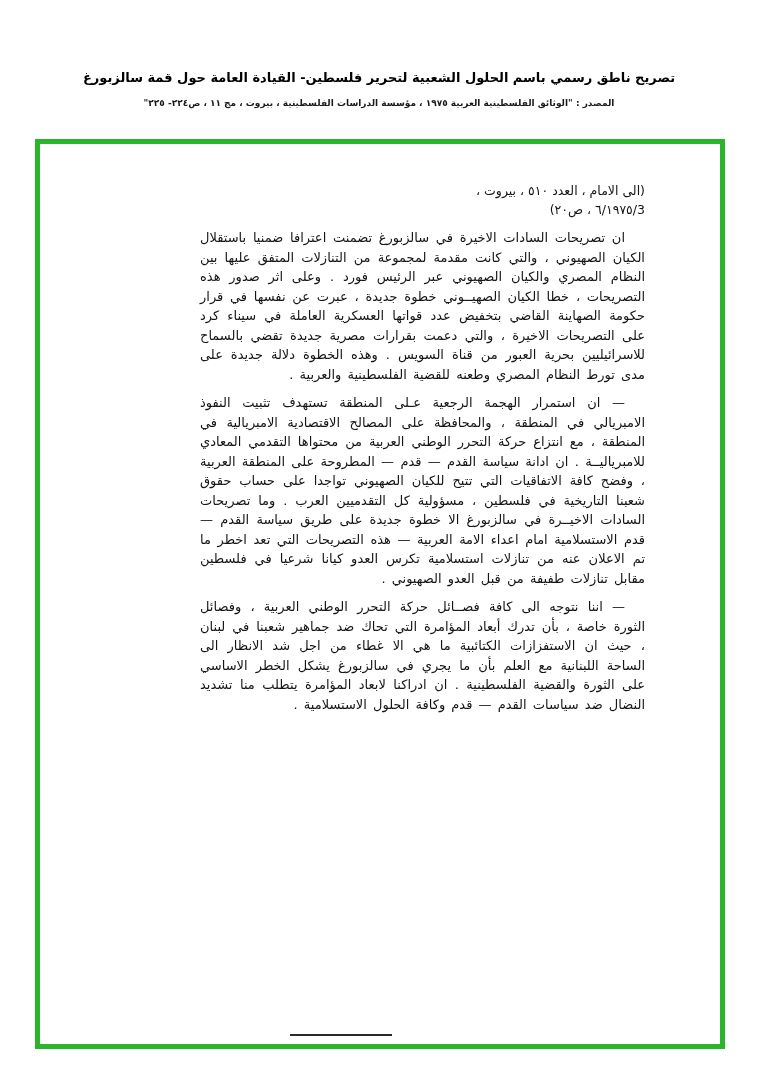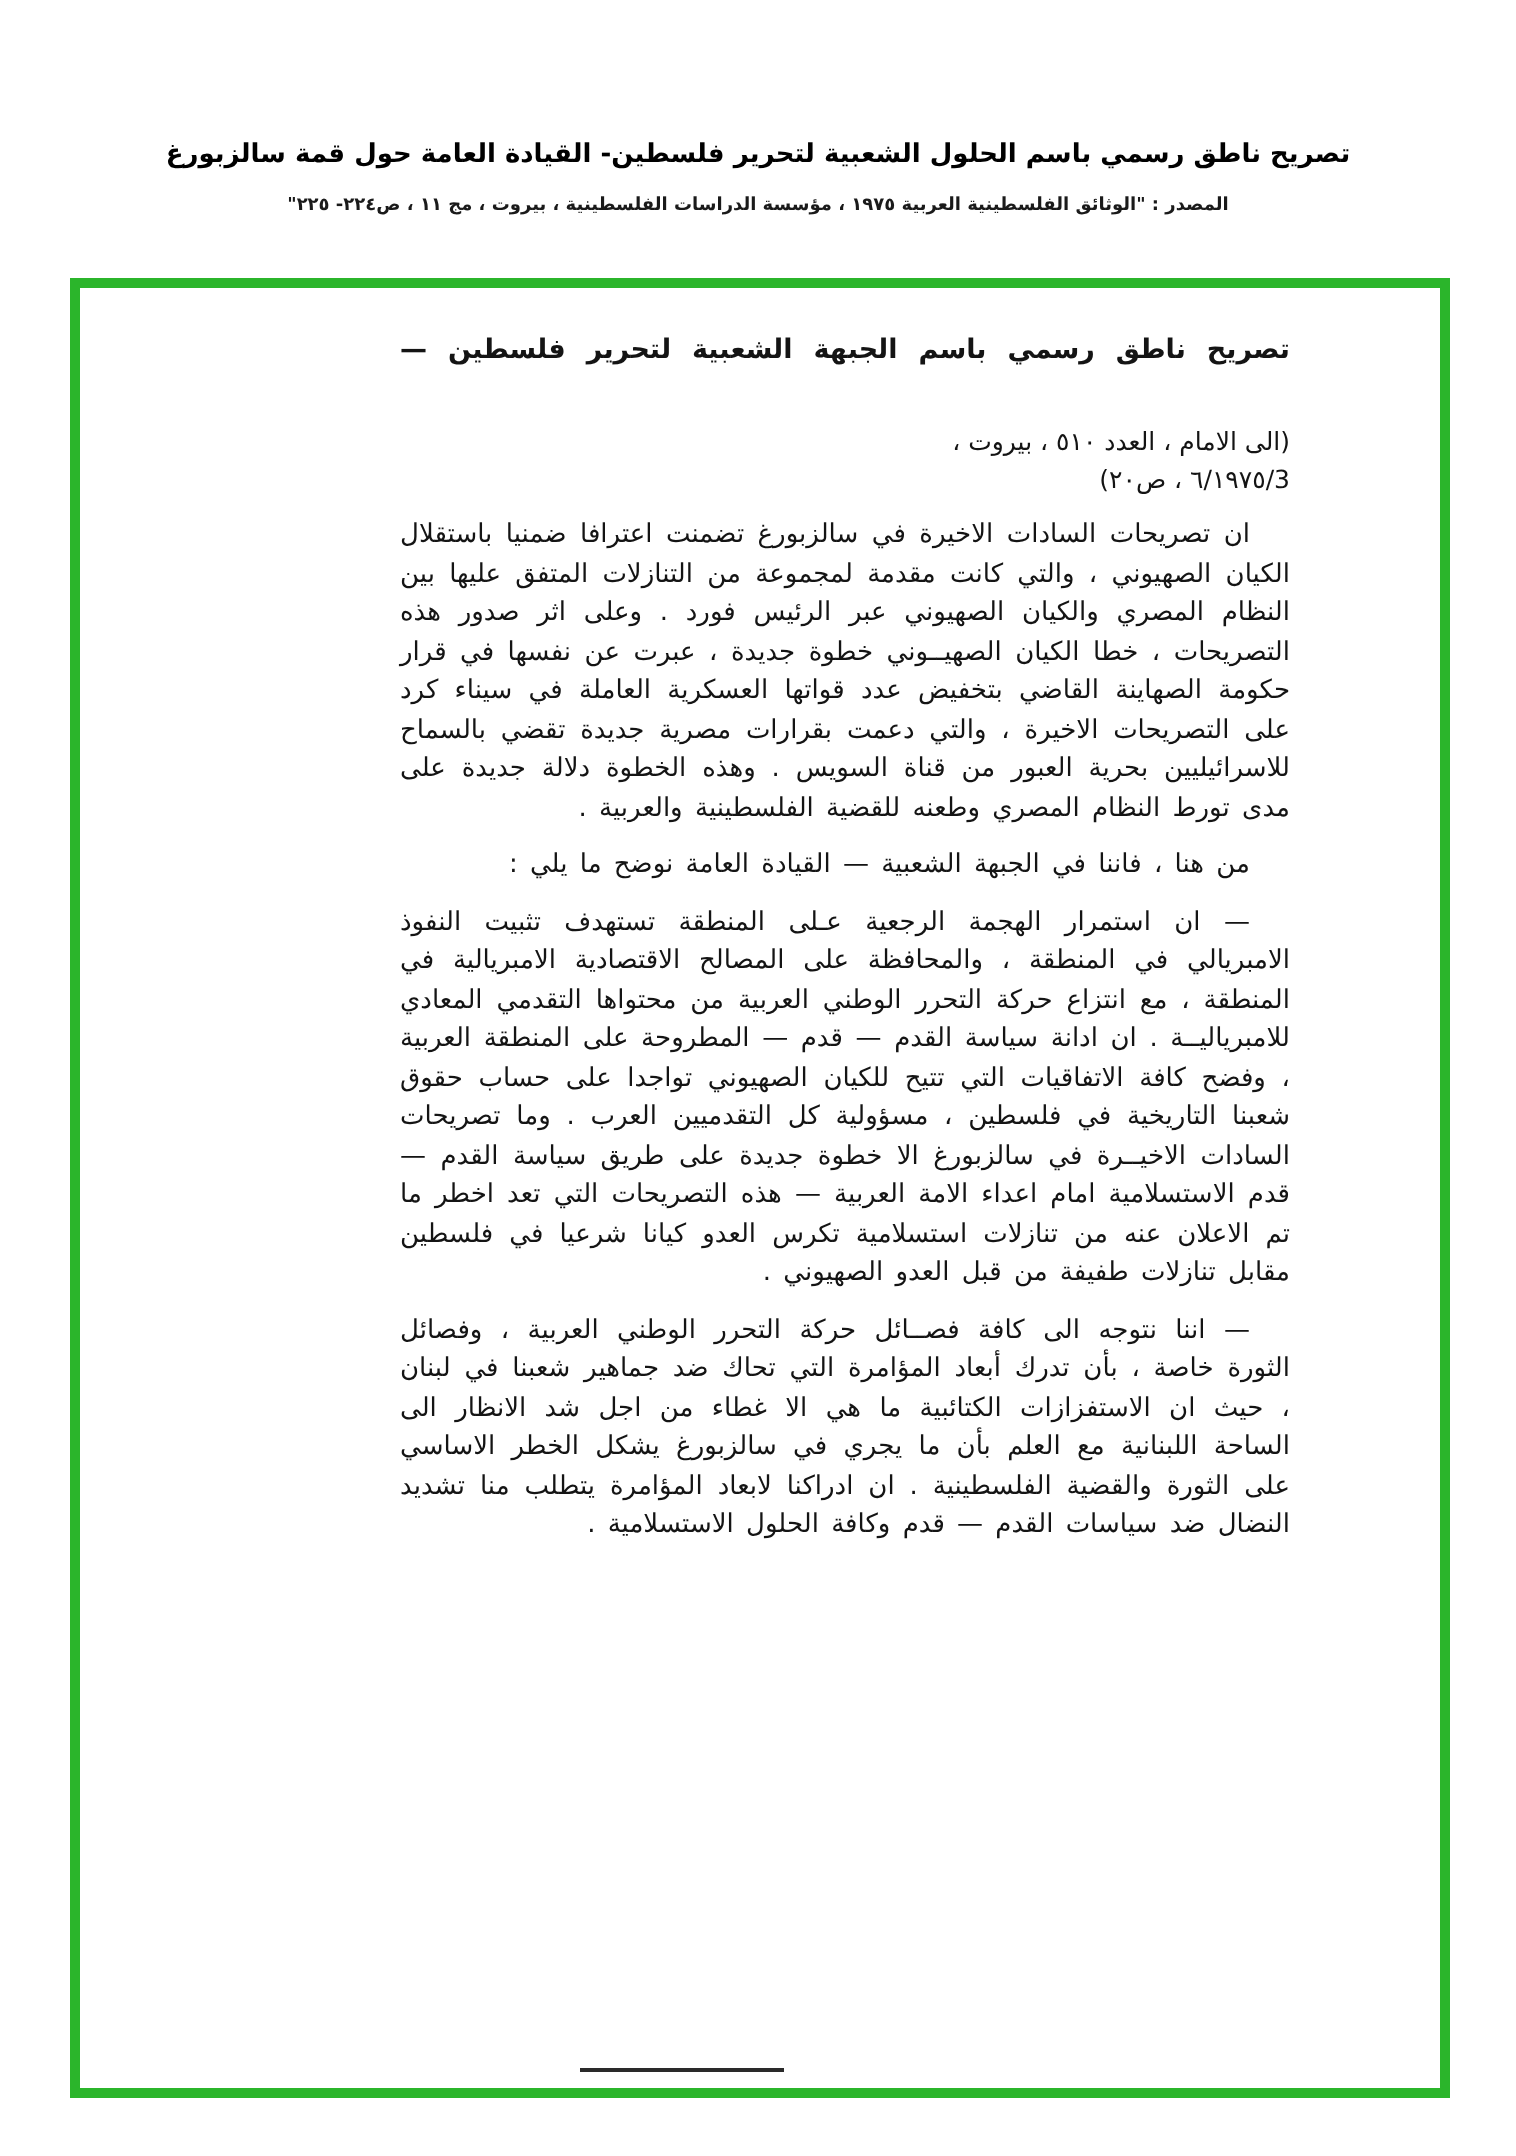--- a/index.html
+++ b/index.html
@@ -57,21 +57,21 @@
     font-weight: bold;
     font-size: 13.5px;
     line-height: 20px;
     text-align: right;
   }
   .doc-title .t-line:first-child {
     text-align: justify;
     text-align-last: justify;
   }
   .doc-citation {
-    margin-top: 27px;
+    margin-top: 17px;
     font-size: 12.5px;
     line-height: 18.5px;
     text-align: right;
   }
   .para {
     margin: 9px 0 0 0;
     font-size: 13px;
     line-height: 19.5px;
     text-align: justify;
     text-indent: 20px;
@@ -89,31 +89,29 @@
 <body>
 
 <div class="header-title">تصريح ناطق رسمي باسم الحلول الشعبية لتحرير فلسطين- القيادة العامة حول قمة سالزبورغ</div>
 
 <div class="header-source">المصدر : "الوثائق الفلسطينية العربية ١٩٧٥ ، مؤسسة الدراسات الفلسطينية ، بيروت ، مج ١١ ، ص٢٢٤- ٢٢٥"</div>
 
 <div class="doc-frame">
   <div class="doc-content">
 
     <div class="doc-title">
-      <div class="t-line">تصريح ناطق رسمي باسم الجبهة الشعبية لتحرير فلسطين —</div>
     </div>
 
     <div class="doc-citation">
       <div>(الى الامام ، العدد ٥١٠ ، بيروت ،</div>
       <div>3/٦/١٩٧٥ ، ص٢٠)</div>
     </div>
 
     <p class="para">ان تصريحات السادات الاخيرة في سالزبورغ تضمنت اعترافا ضمنيا باستقلال الكيان الصهيوني ، والتي كانت مقدمة لمجموعة من التنازلات المتفق عليها بين النظام المصري والكيان الصهيوني عبر الرئيس فورد . وعلى اثر صدور هذه التصريحات ، خطا الكيان الصهيــوني خطوة جديدة ، عبرت عن نفسها في قرار حكومة الصهاينة القاضي بتخفيض عدد قواتها العسكرية العاملة في سيناء كرد على التصريحات الاخيرة ، والتي دعمت بقرارات مصرية جديدة تقضي بالسماح للاسرائيليين بحرية العبور من قناة السويس . وهذه الخطوة دلالة جديدة على مدى تورط النظام المصري وطعنه للقضية الفلسطينية والعربية .</p>
 
-    <p class="para">من هنا ، فاننا في الجبهة الشعبية — القيادة العامة نوضح ما يلي :</p>
 
     <p class="para">— ان استمرار الهجمة الرجعية عـلى المنطقة تستهدف تثبيت النفوذ الامبريالي في المنطقة ، والمحافظة على المصالح الاقتصادية الامبريالية في المنطقة ، مع انتزاع حركة التحرر الوطني العربية من محتواها التقدمي المعادي للامبرياليــة . ان ادانة سياسة القدم — قدم — المطروحة على المنطقة العربية ، وفضح كافة الاتفاقيات التي تتيح للكيان الصهيوني تواجدا على حساب حقوق شعبنا التاريخية في فلسطين ، مسؤولية كل التقدميين العرب . وما تصريحات السادات الاخيــرة في سالزبورغ الا خطوة جديدة على طريق سياسة القدم — قدم الاستسلامية امام اعداء الامة العربية — هذه التصريحات التي تعد اخطر ما تم الاعلان عنه من تنازلات استسلامية تكرس العدو كيانا شرعيا في فلسطين مقابل تنازلات طفيفة من قبل العدو الصهيوني .</p>
 
     <p class="para">— اننا نتوجه الى كافة فصــائل حركة التحرر الوطني العربية ، وفصائل الثورة خاصة ، بأن تدرك أبعاد المؤامرة التي تحاك ضد جماهير شعبنا في لبنان ، حيث ان الاستفزازات الكتائبية ما هي الا غطاء من اجل شد الانظار الى الساحة اللبنانية مع العلم بأن ما يجري في سالزبورغ يشكل الخطر الاساسي على الثورة والقضية الفلسطينية . ان ادراكنا لابعاد المؤامرة يتطلب منا تشديد النضال ضد سياسات القدم — قدم وكافة الحلول الاستسلامية .</p>
 
   </div>
 
   <div class="footer-line"></div>
 </div>
 

